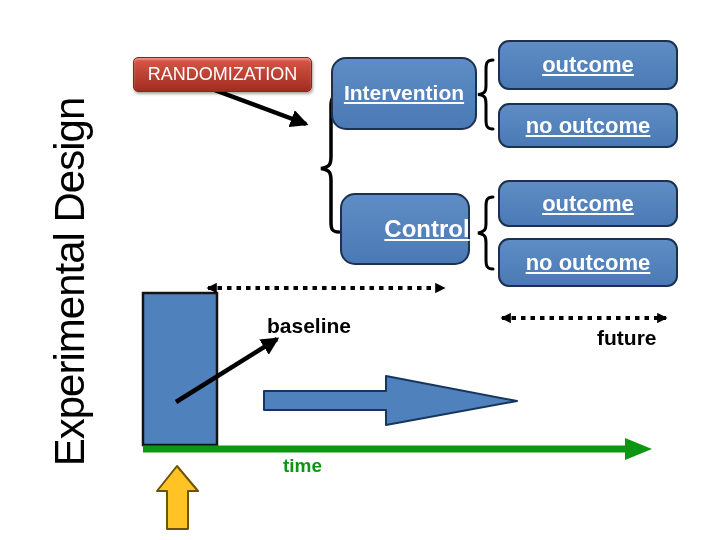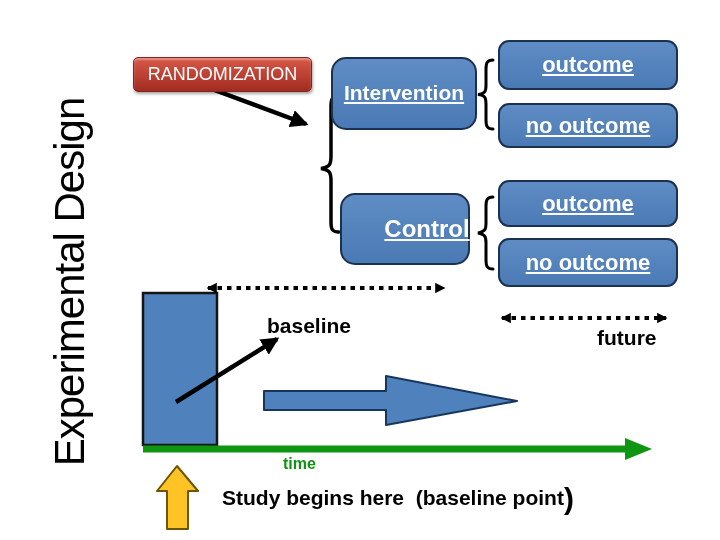--- a/index.html
+++ b/index.html
@@ -36,21 +36,21 @@
   #box-intervention{left:331px;top:57px;width:146px;height:73px;border-radius:15px;font-size:21px;}
   #box-control{left:340px;top:193px;width:130px;height:72px;border-radius:15px;font-size:24px;padding-left:44px;}
   #box-outcome1{left:498px;top:40px;width:180px;height:50px;border-radius:11px;font-size:22px;}
   #box-nooutcome1{left:498px;top:103px;width:180px;height:45px;border-radius:11px;font-size:22px;}
   #box-outcome2{left:498px;top:180px;width:180px;height:47px;border-radius:11px;font-size:22px;}
   #box-nooutcome2{left:498px;top:238px;width:180px;height:49px;border-radius:11px;font-size:22px;}
   
   .lbl{color:#000;font-weight:bold;white-space:pre;}
   #lbl-baseline{left:267px;top:301px;font-size:21px;margin-top:13px;}
   #lbl-future{left:552px;top:326px;font-size:21px;margin-left:45px;}
-  #lbl-time{left:283px;top:455px;font-size:16px;color:#0e9612;}
+  #lbl-time{left:283px;top:455px;font-size:19px;color:#0e9612;}
   #lbl-begins{left:222px;top:484px;font-size:21px;}
   #lbl-begins .bigparen{font-size:30px;line-height:1;vertical-align:-4px;font-weight:bold;}
   svg{position:absolute;left:0;top:0;}
 </style>
 </head>
 <body>
 
 <div id="slide">
 
   <svg width="720" height="540" viewBox="0 0 720 540">
@@ -96,15 +96,14 @@
 
   <div id="box-outcome1" class="abs bluebox">outcome</div>
   <div id="box-nooutcome1" class="abs bluebox">no outcome</div>
   <div id="box-outcome2" class="abs bluebox">outcome</div>
   <div id="box-nooutcome2" class="abs bluebox">no outcome</div>
 
   <div id="lbl-baseline" class="abs lbl">baseline</div>
   <div id="lbl-future" class="abs lbl">future</div>
   <div id="lbl-time" class="abs lbl">time</div>
 
-  <div id="lbl-begins" class="abs lbl"><span>Study begins here  (baseline point</span><span class="bigparen">)</span></div>
 
 </div>
 
 </body></html>

